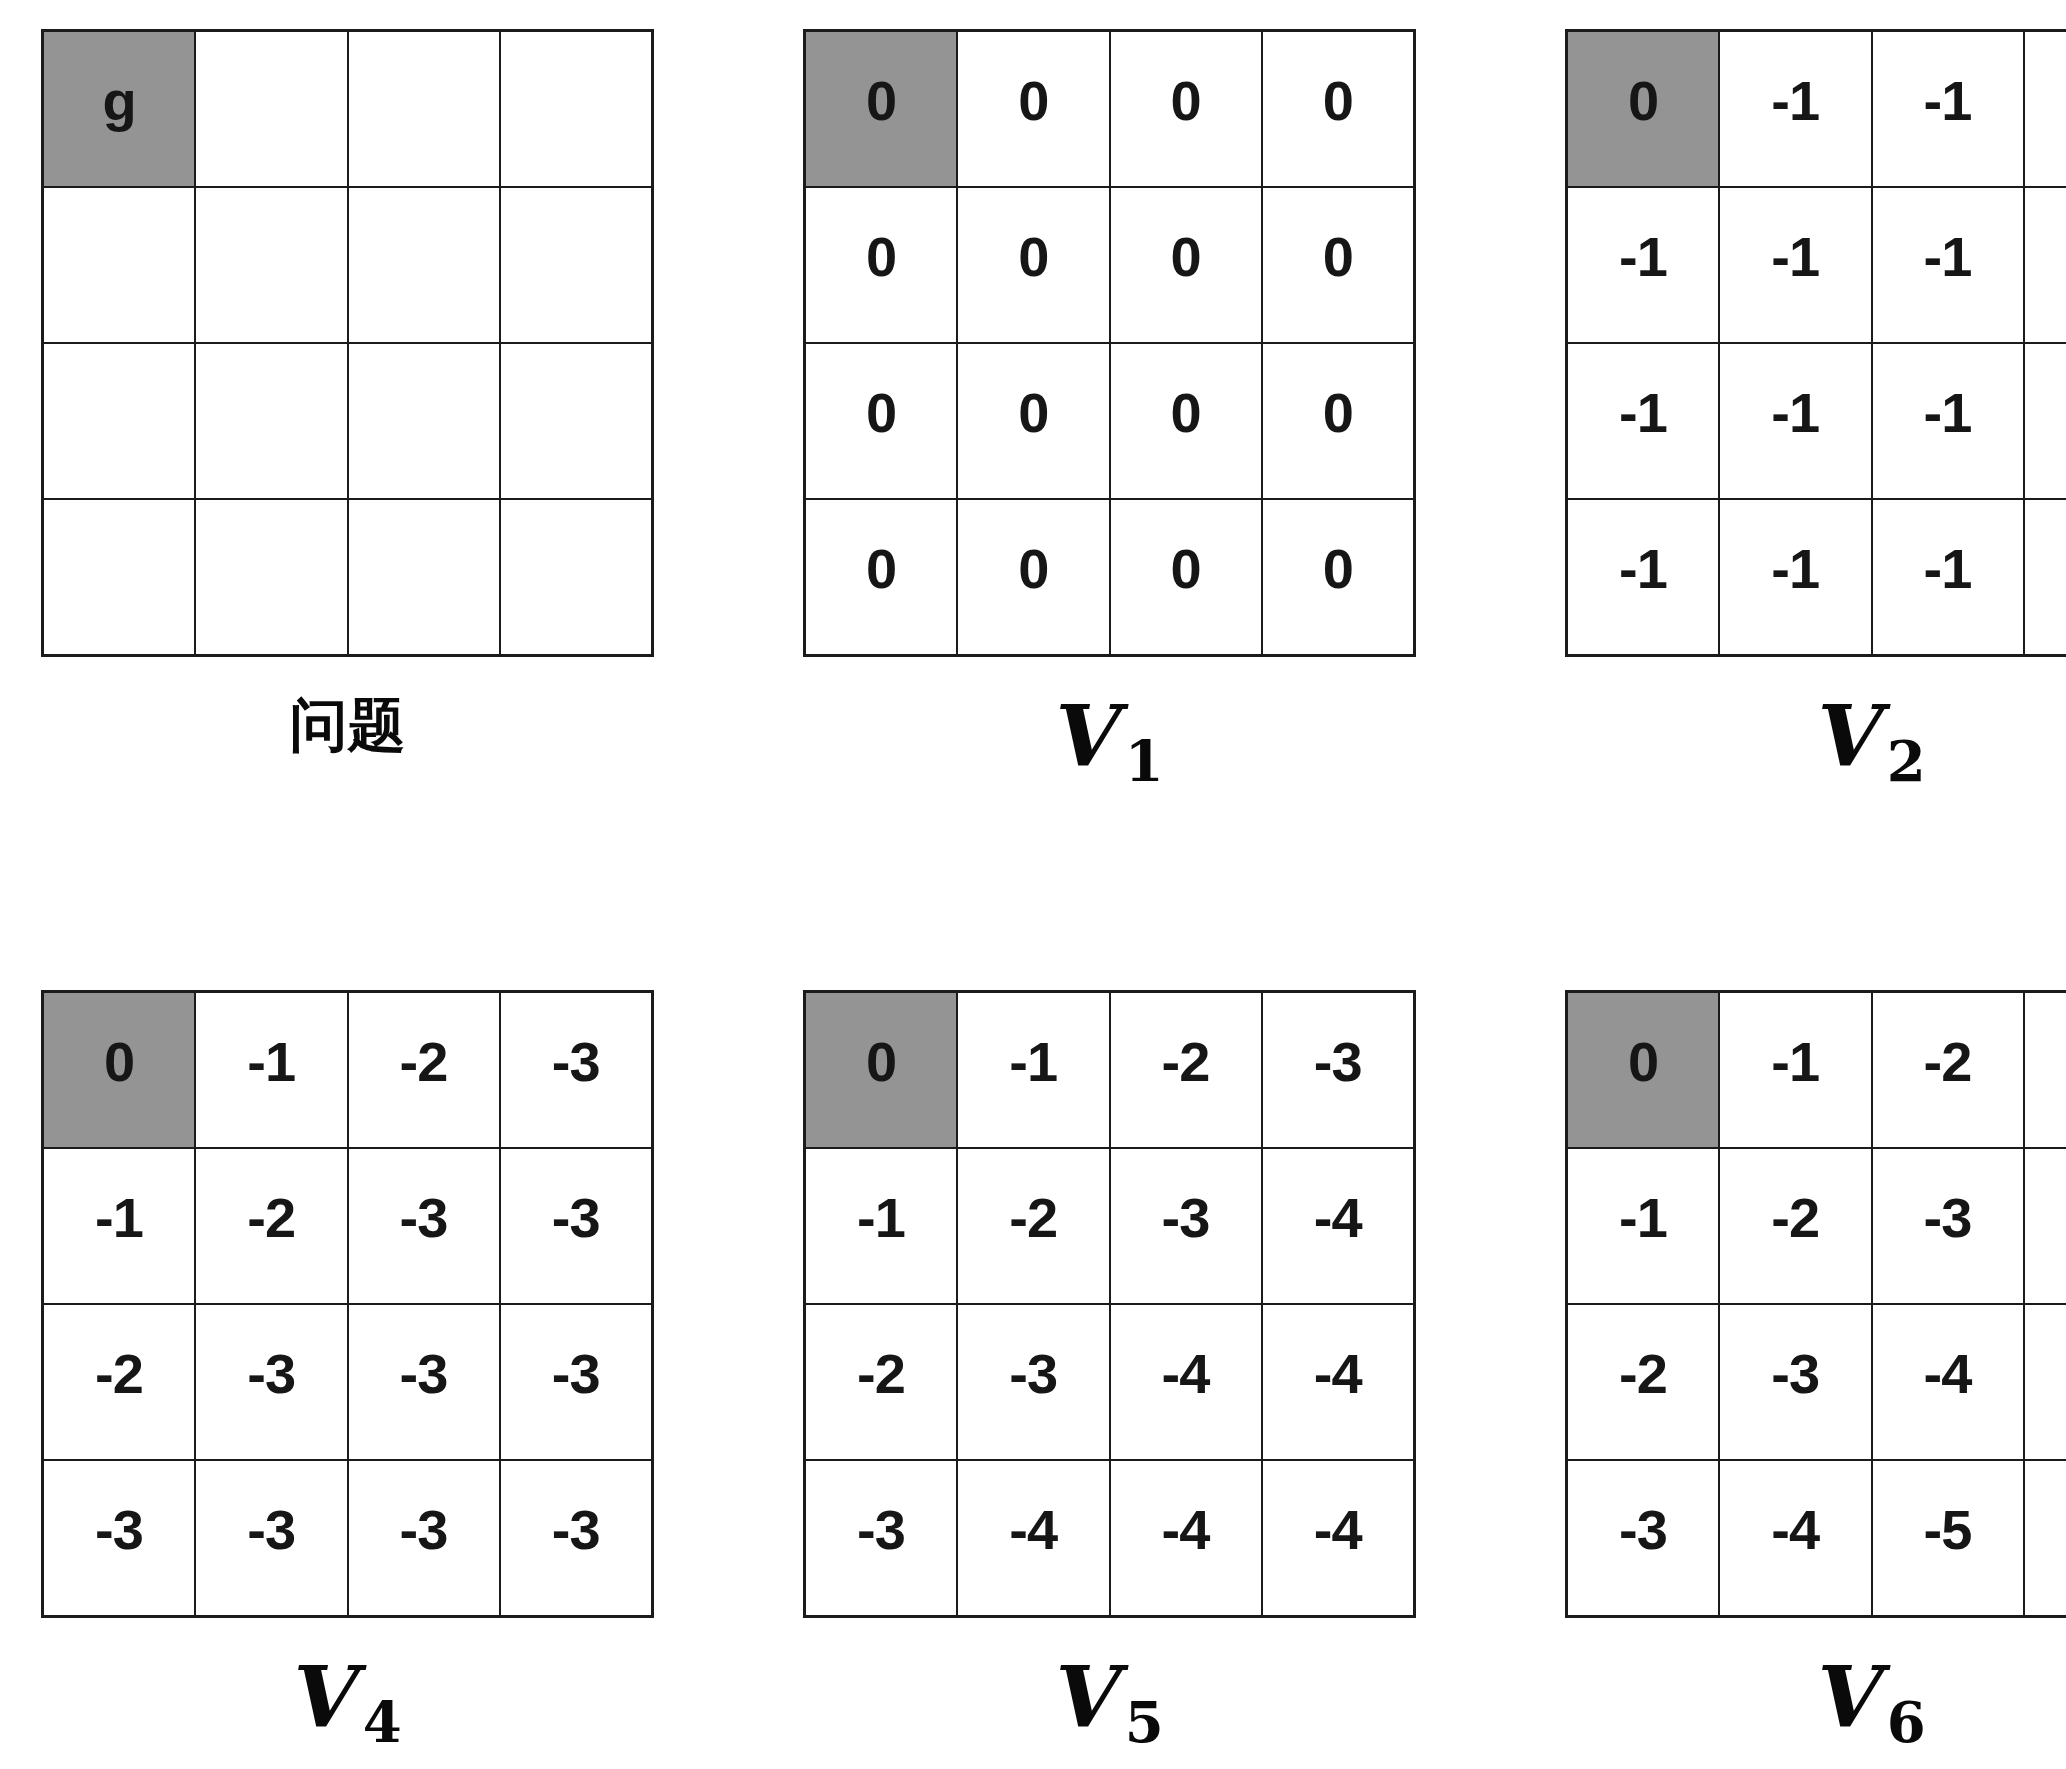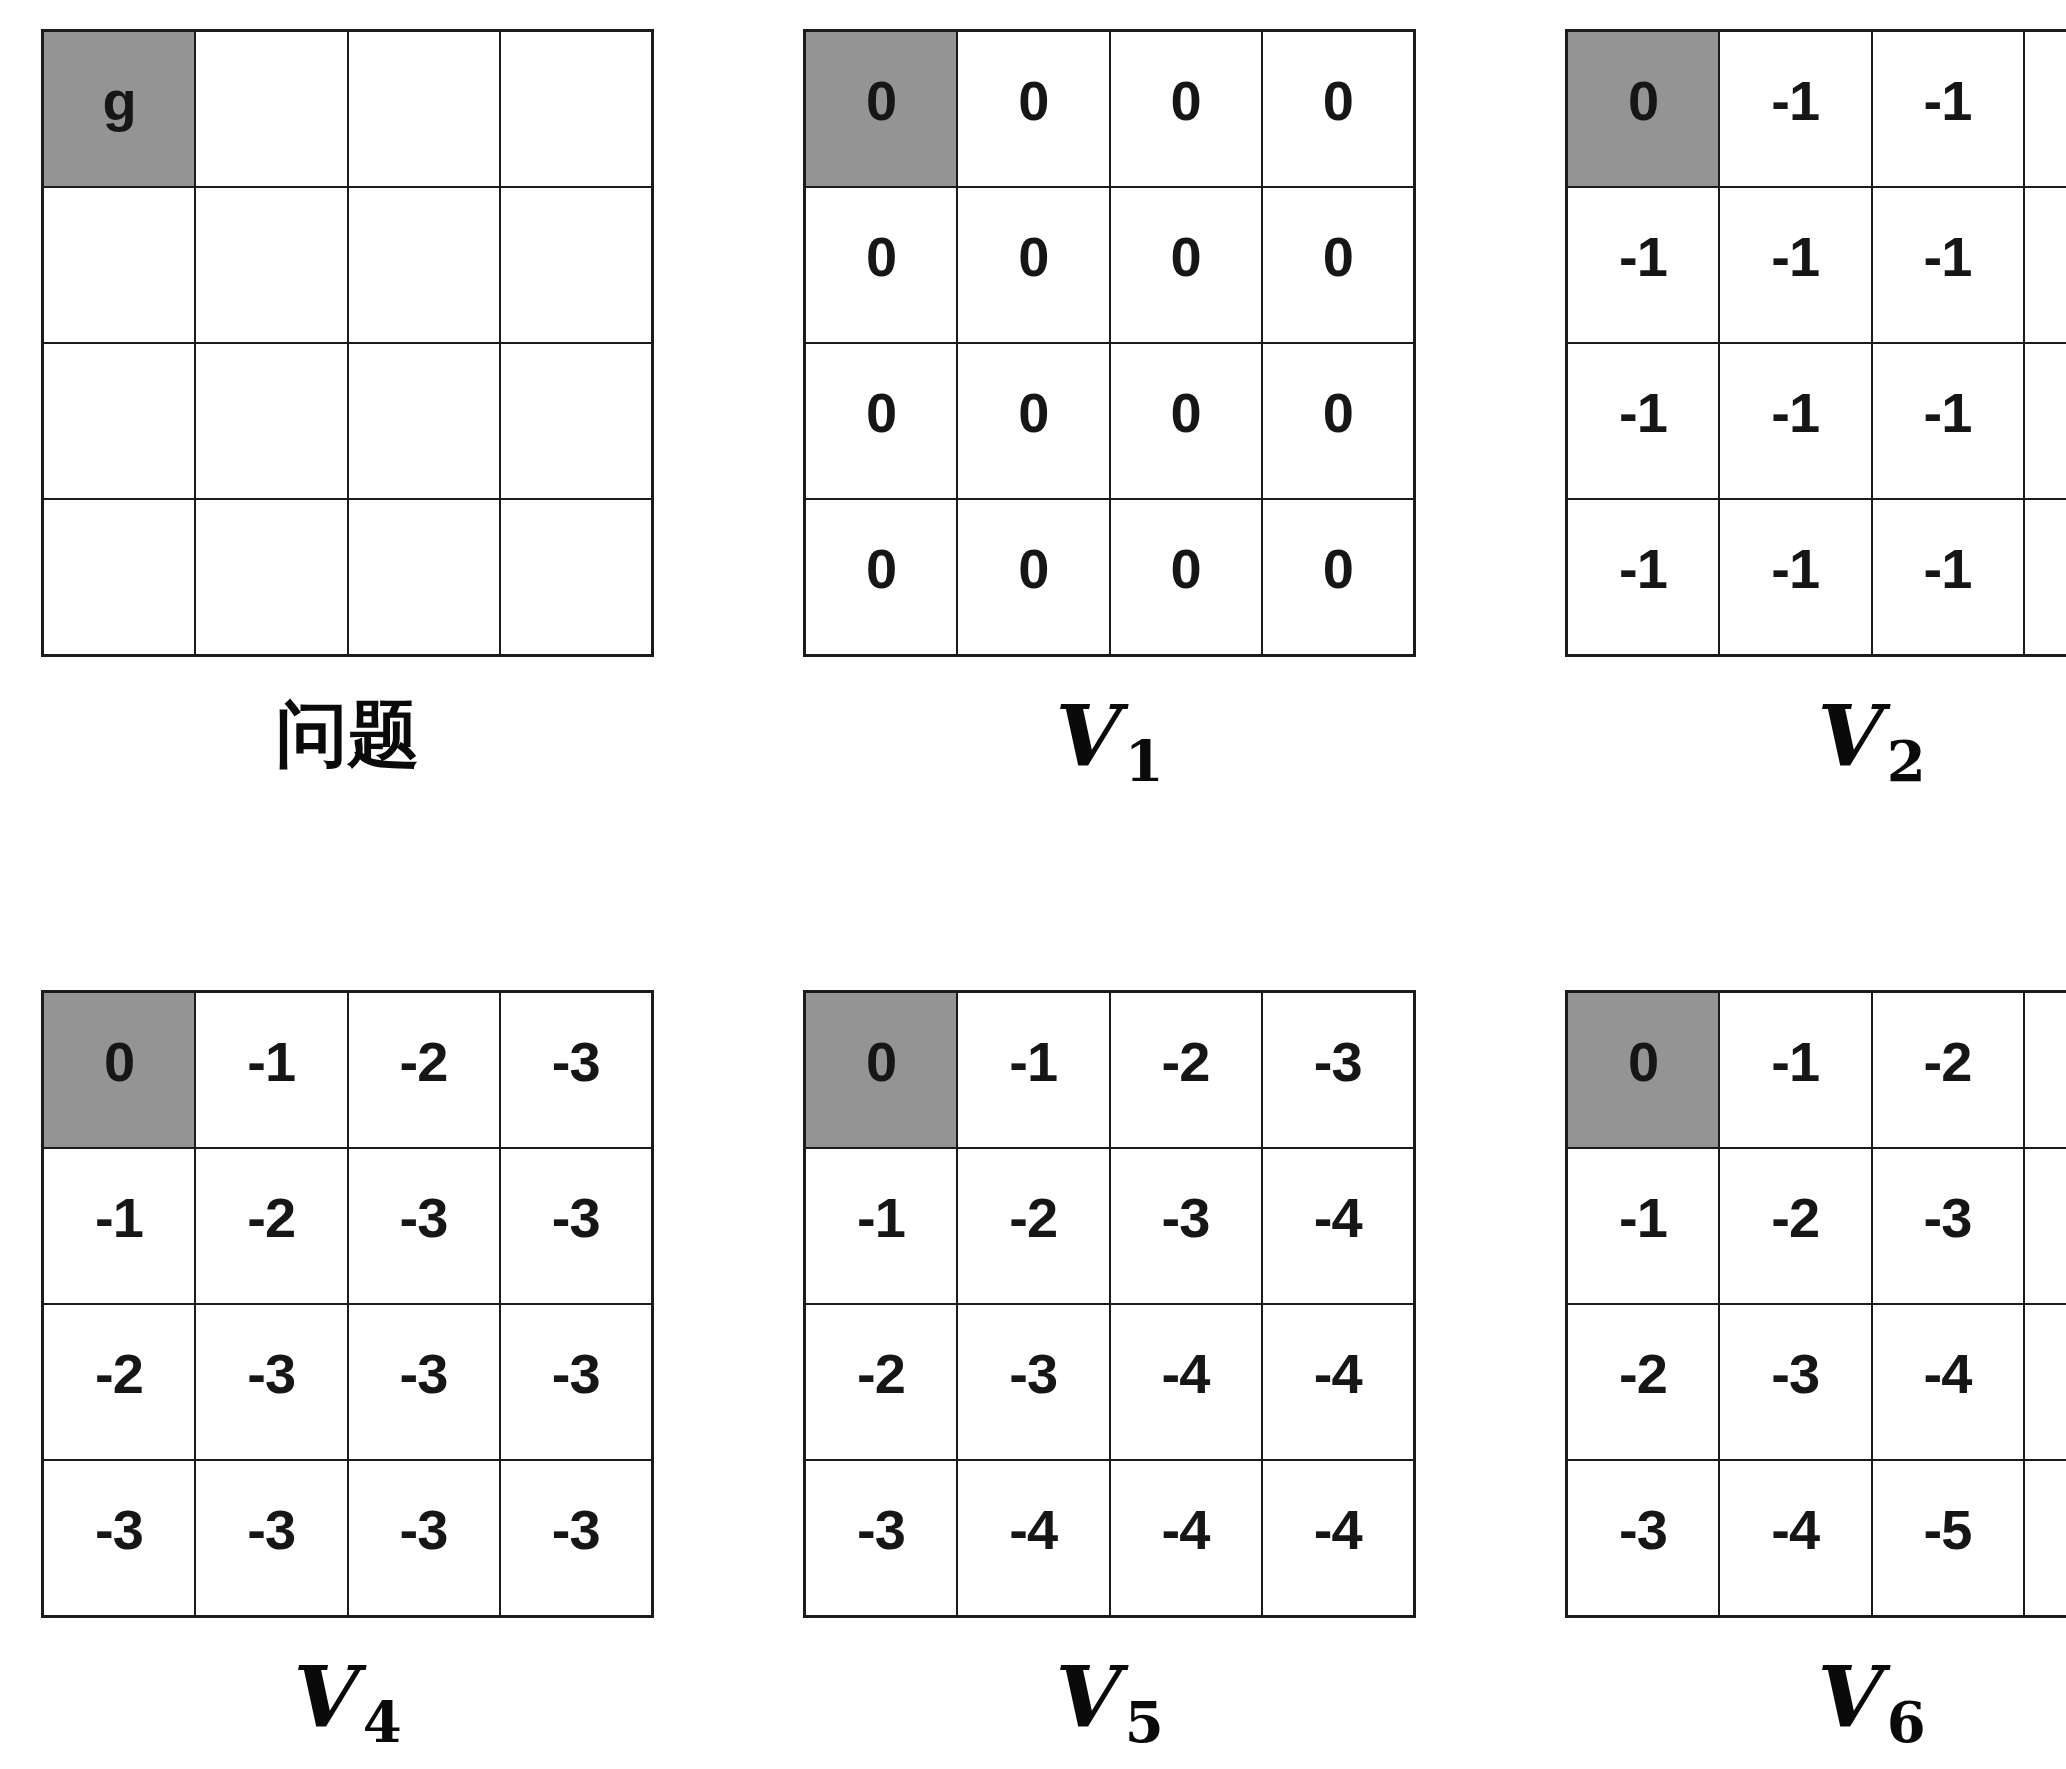--- a/index.html
+++ b/index.html
@@ -68,21 +68,21 @@
     margin-top:37px;
     height:124px;
     display:flex;
     justify-content:center;
     align-items:flex-start;
     color:#0a0a0a;
   }
   .caption .cjk{
     font-family:"DejaVu Serif", serif;
     font-weight:700;
-    font-size:72px;
+    font-size:58px;
     line-height:1.1;
   }
   .caption .vbase{
     font-family:"DejaVu Serif", serif;
     font-style:italic;
     font-weight:700;
     font-size:85px;
     line-height:1;
   }
   .caption .vsub{

